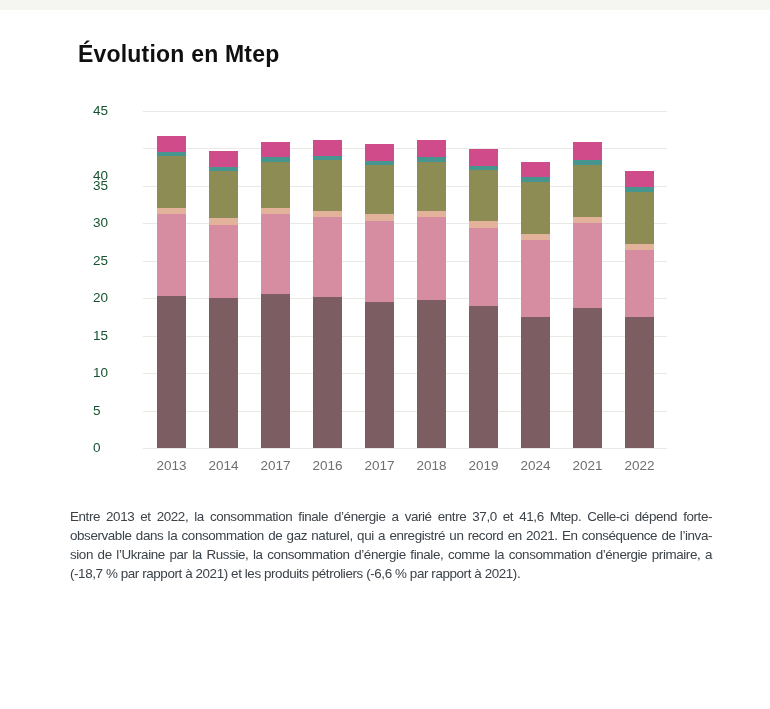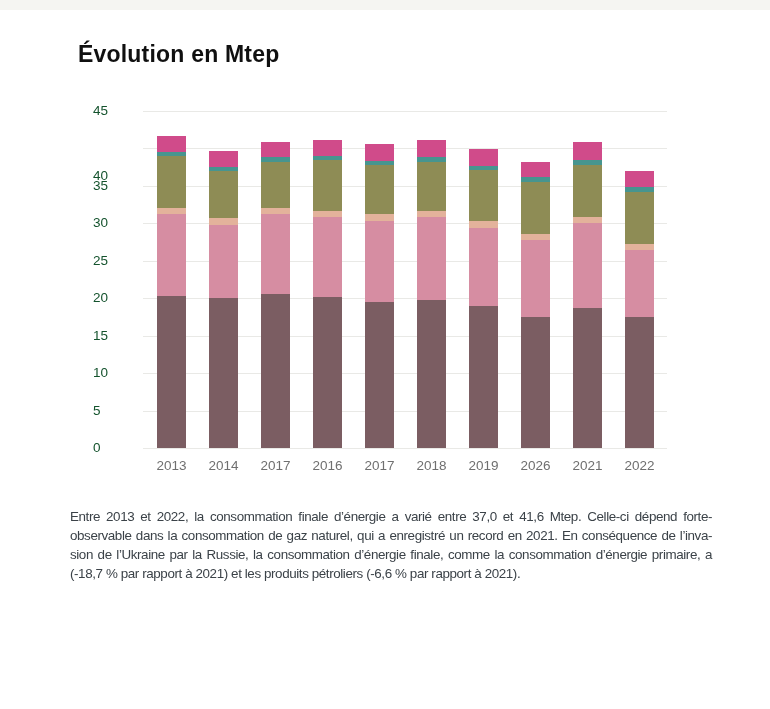--- a/index.html
+++ b/index.html
@@ -155,21 +155,21 @@
     <div class="bar-segment" style="left: 469px; top: 169.75px; width: 29px; height: 51px; background: rgb(142, 140, 85);"></div>
     <div class="bar-segment" style="left: 469px; top: 166px; width: 29px; height: 3.75px; background: rgb(71, 149, 143);"></div>
     <div class="bar-segment" style="left: 469px; top: 148.75px; width: 29px; height: 17.25px; background: rgb(208, 75, 138);"></div>
     <div class="xtick" style="left: 457.5px; top: 457px;">2019</div>
     <div class="bar-segment" style="left: 521px; top: 316.75px; width: 29px; height: 131.25px; background: rgb(123, 93, 98);"></div>
     <div class="bar-segment" style="left: 521px; top: 240.25px; width: 29px; height: 76.5px; background: rgb(214, 141, 162);"></div>
     <div class="bar-segment" style="left: 521px; top: 234.25px; width: 29px; height: 6px; background: rgb(227, 178, 155);"></div>
     <div class="bar-segment" style="left: 521px; top: 181.75px; width: 29px; height: 52.5px; background: rgb(142, 140, 85);"></div>
     <div class="bar-segment" style="left: 521px; top: 177.25px; width: 29px; height: 4.5px; background: rgb(71, 149, 143);"></div>
     <div class="bar-segment" style="left: 521px; top: 162.25px; width: 29px; height: 15px; background: rgb(208, 75, 138);"></div>
-    <div class="xtick" style="left: 509.5px; top: 457px;">2026</div>
+    <div class="xtick" style="left: 509.5px; top: 457px;">2024</div>
     <div class="bar-segment" style="left: 573px; top: 307.75px; width: 29px; height: 140.25px; background: rgb(123, 93, 98);"></div>
     <div class="bar-segment" style="left: 573px; top: 223px; width: 29px; height: 84.75px; background: rgb(214, 141, 162);"></div>
     <div class="bar-segment" style="left: 573px; top: 217px; width: 29px; height: 6px; background: rgb(227, 178, 155);"></div>
     <div class="bar-segment" style="left: 573px; top: 164.5px; width: 29px; height: 52.5px; background: rgb(142, 140, 85);"></div>
     <div class="bar-segment" style="left: 573px; top: 160px; width: 29px; height: 4.5px; background: rgb(71, 149, 143);"></div>
     <div class="bar-segment" style="left: 573px; top: 142px; width: 29px; height: 18px; background: rgb(208, 75, 138);"></div>
     <div class="xtick" style="left: 561.5px; top: 457px;">2021</div>
     <div class="bar-segment" style="left: 625px; top: 316.75px; width: 29px; height: 131.25px; background: rgb(123, 93, 98);"></div>
     <div class="bar-segment" style="left: 625px; top: 250px; width: 29px; height: 66.75px; background: rgb(214, 141, 162);"></div>
     <div class="bar-segment" style="left: 625px; top: 244px; width: 29px; height: 6px; background: rgb(227, 178, 155);"></div>

